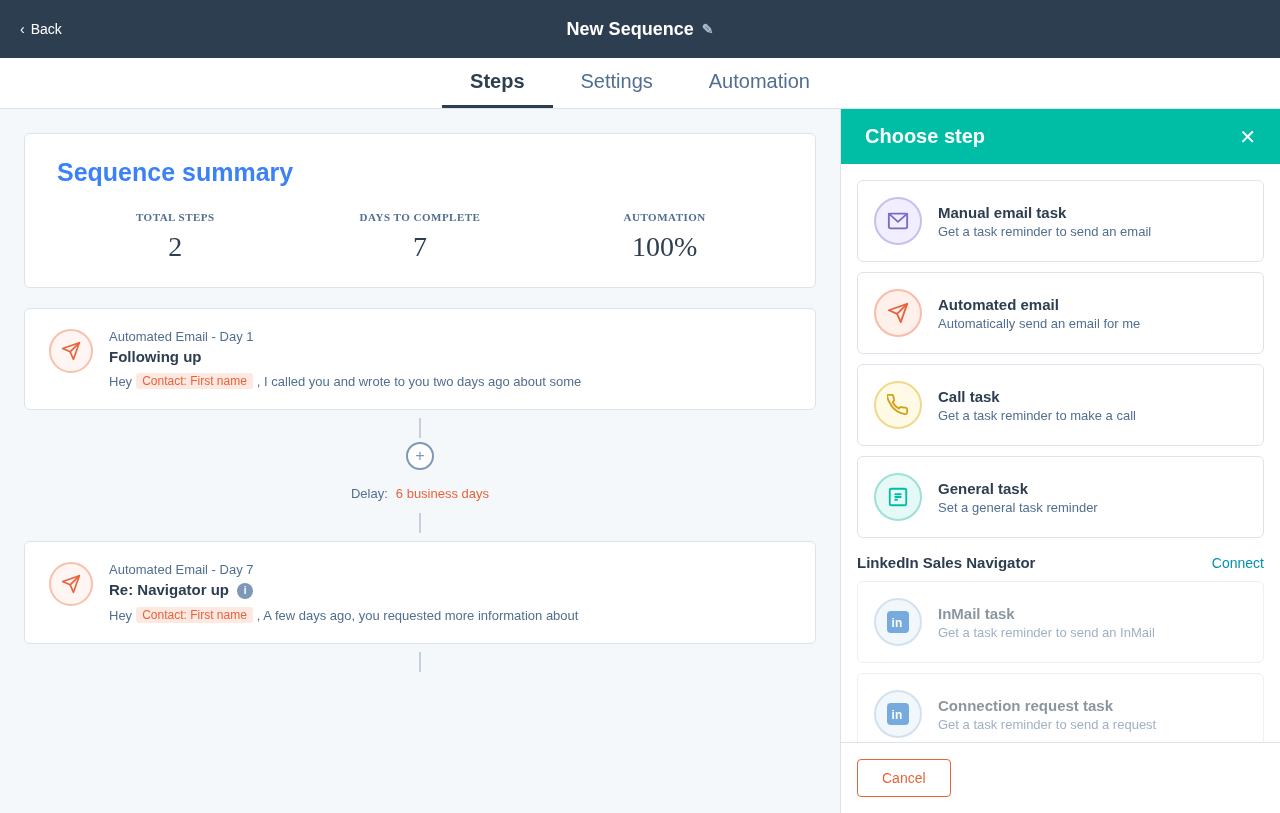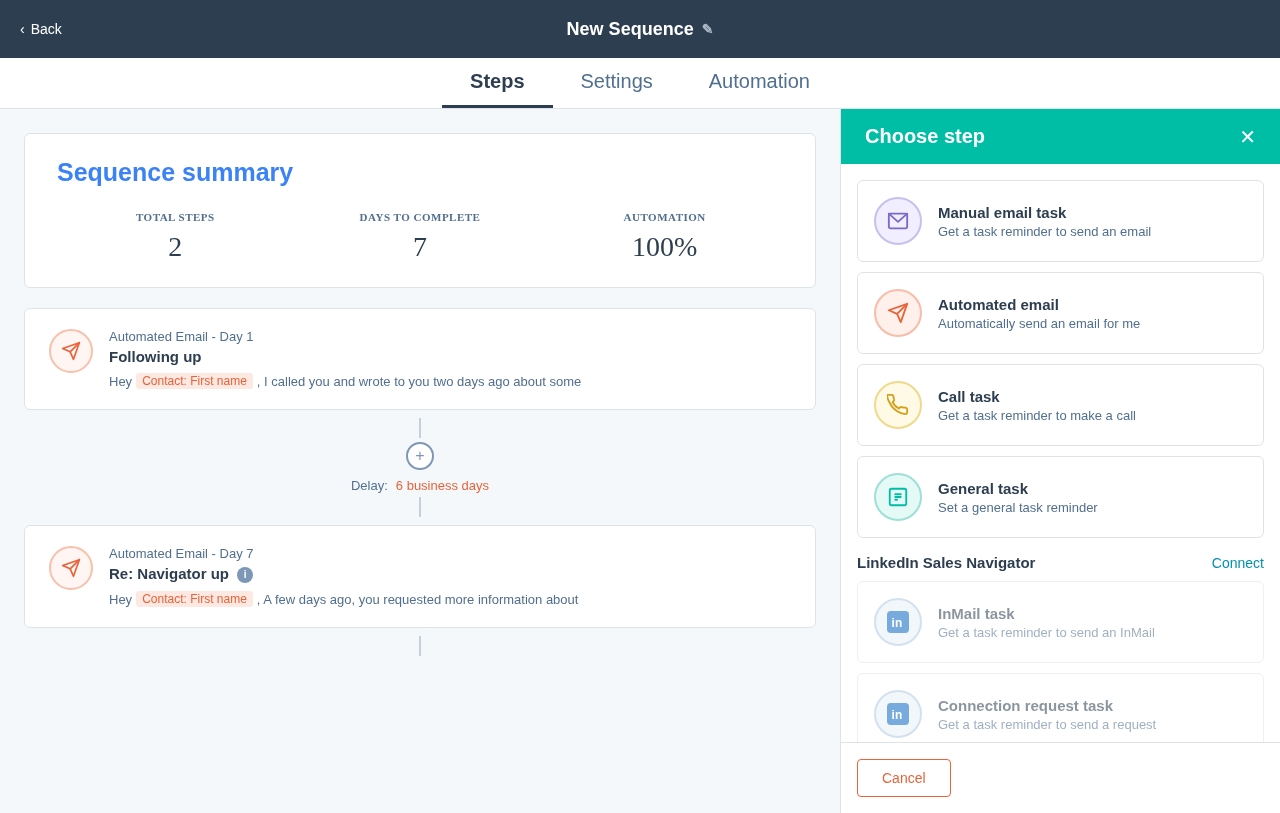--- a/index.html
+++ b/index.html
@@ -203,21 +203,21 @@
       cursor: pointer;
       color: #7c98b6;
       font-size: 16px;
       font-weight: 300;
       margin: 4px 0;
     }
     .delay-row {
       display: flex;
       align-items: center;
       gap: 8px;
-      margin: 4px 0;
+      margin: 12px 0;
       font-size: 13px;
       color: #516f90;
     }
     .delay-value {
       color: #e8633a;
       font-weight: 500;
     }
 
     
     .right-panel {

